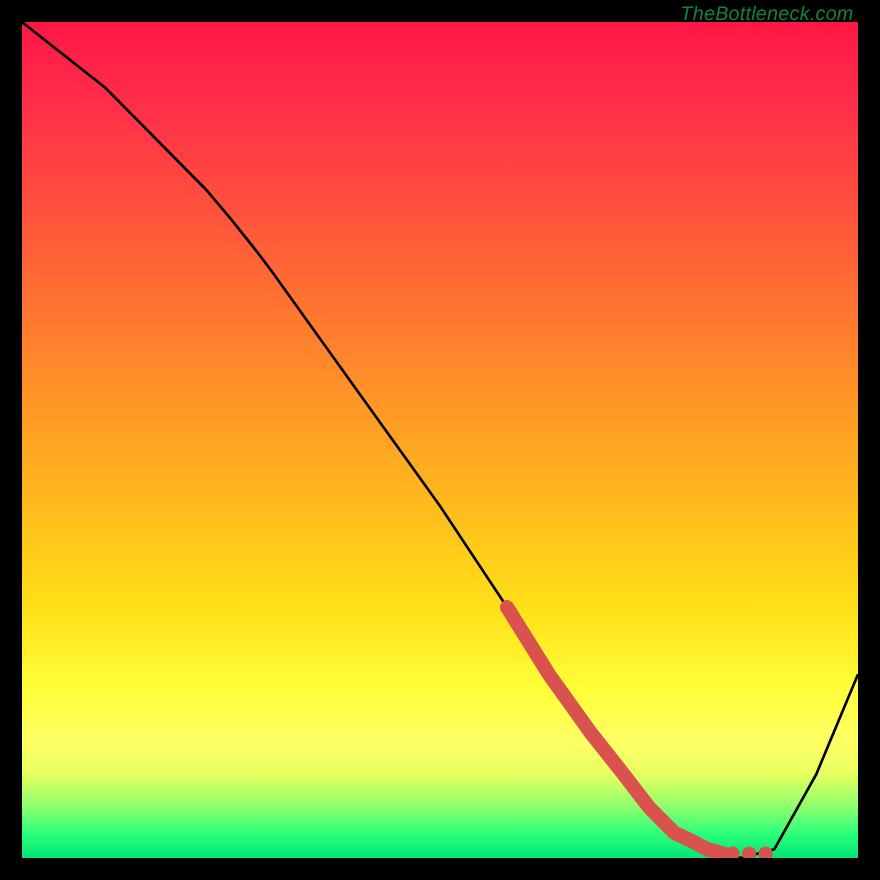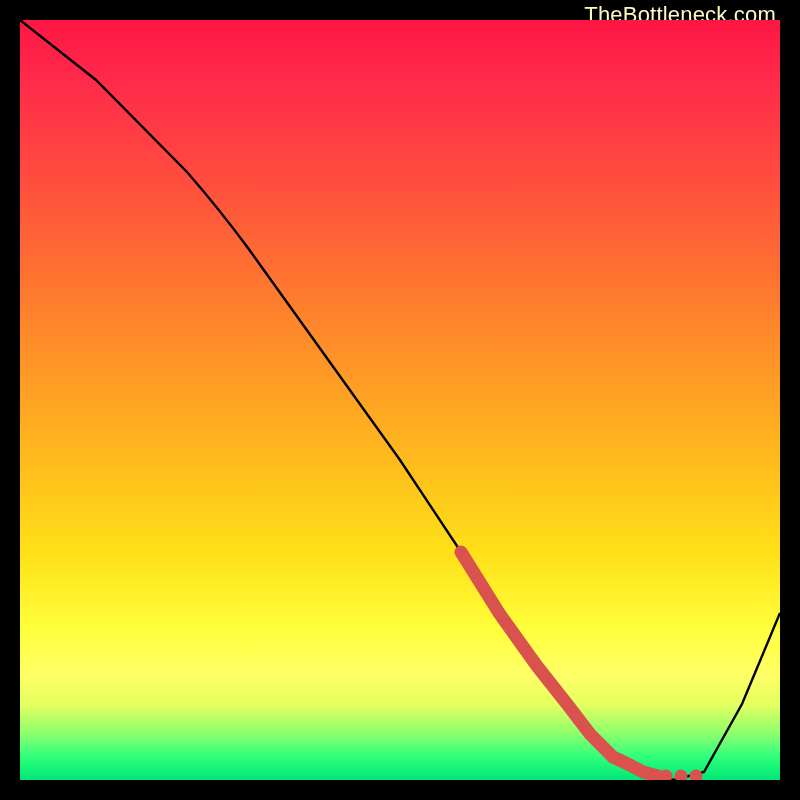--- a/index.html
+++ b/index.html
@@ -44,25 +44,26 @@
   svg.curve {
     position: absolute;
     left: 0; top: 0;
     width: 760px;
     height: 760px;
   }
   .watermark {
     position: absolute;
     top: 2px;
     right: 24px;
-    color: #fef9c3;
-    font-size: 22px;
+    color: #15803d;
+    font-size: 18px;
     font-weight: 500;
     letter-spacing: 0.2px;
     user-select: none;
+    font-style: italic;
   }
 </style>
 </head>
 <body>
 
 <div class="frame">
   <div class="watermark">TheBottleneck.com</div>
 
   <div class="plot-area">
     <div class="gradient"></div>

